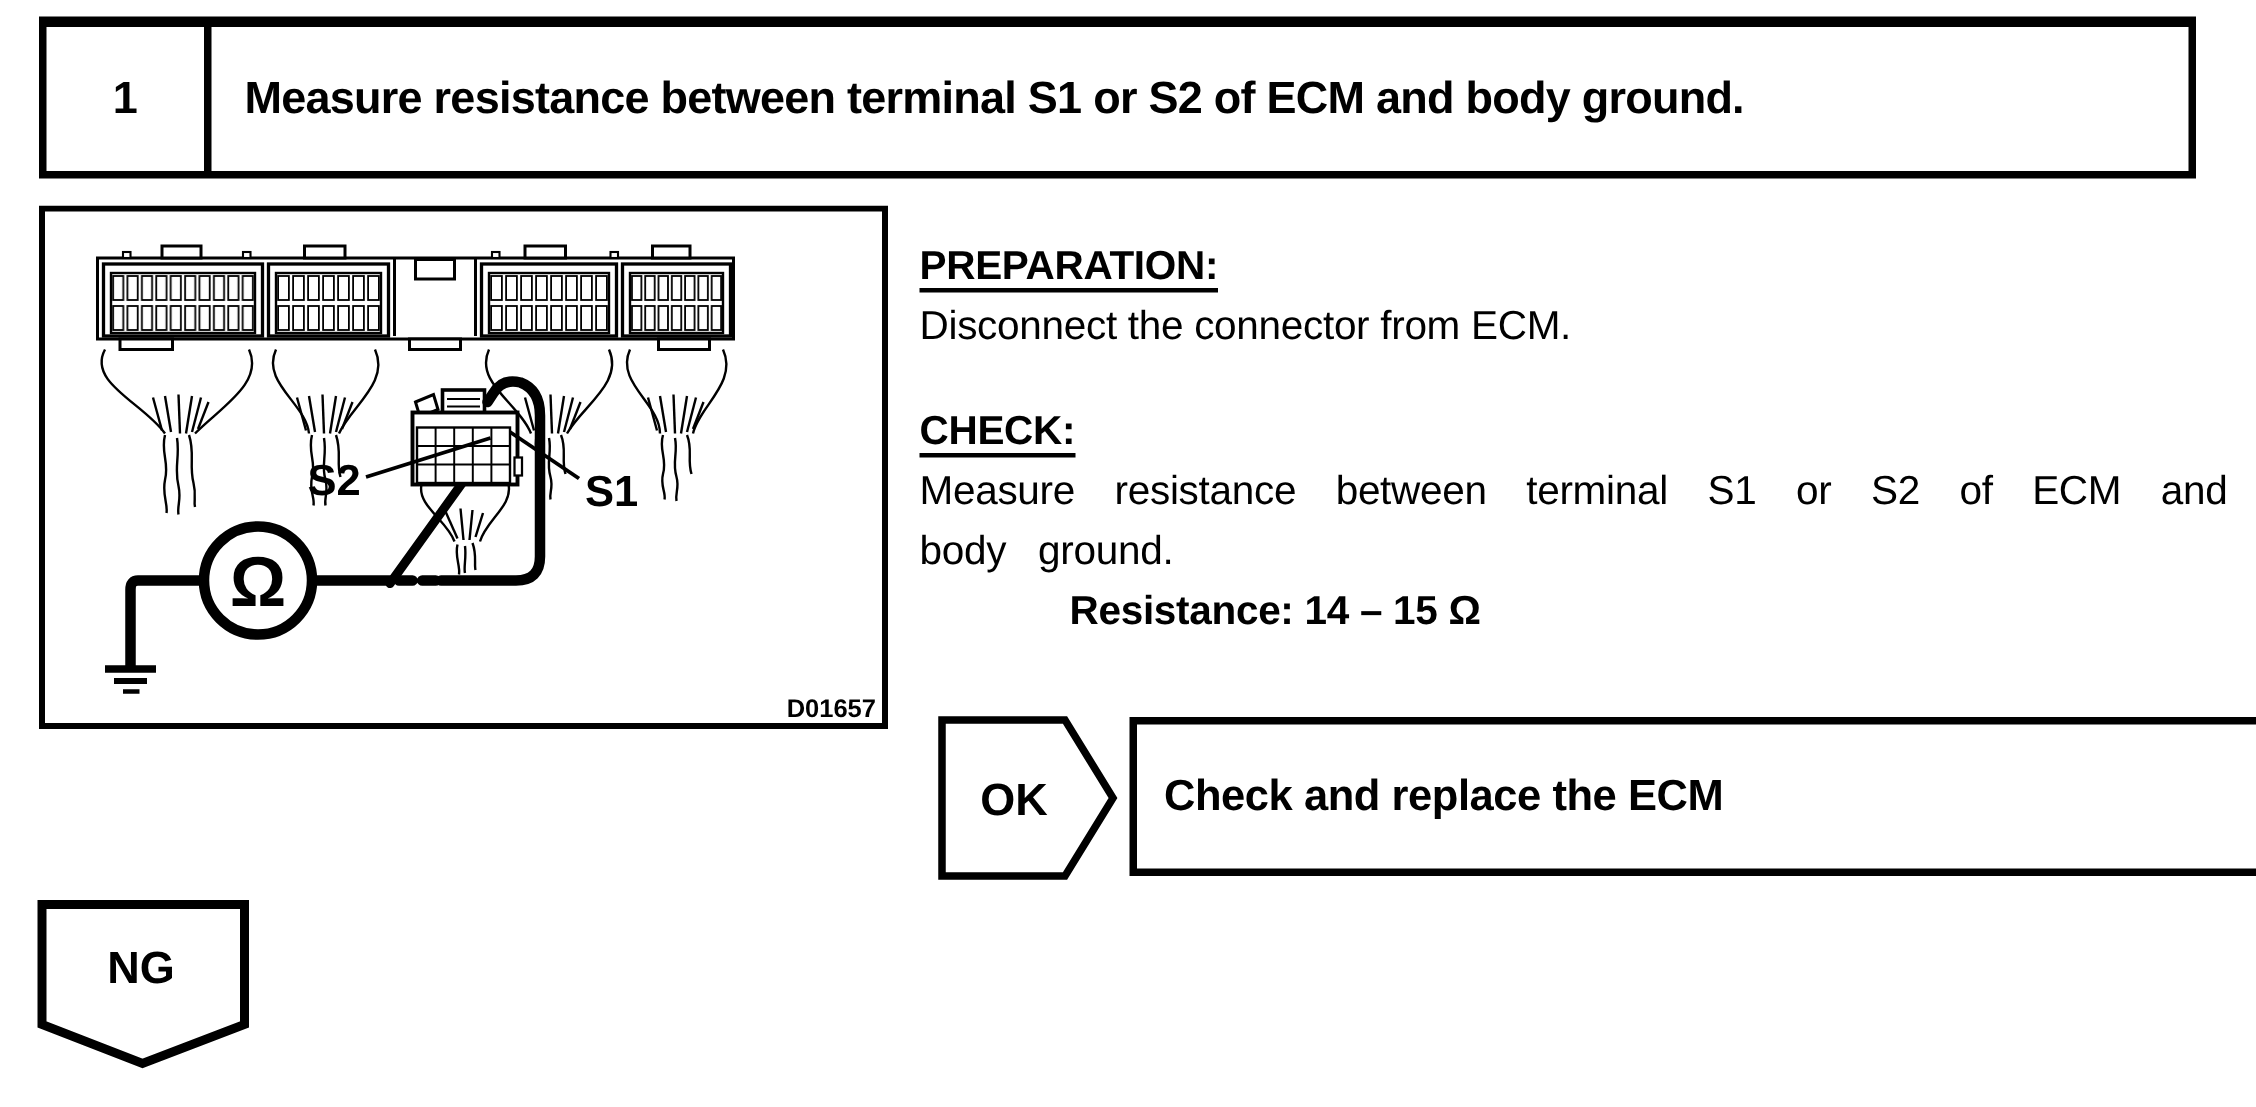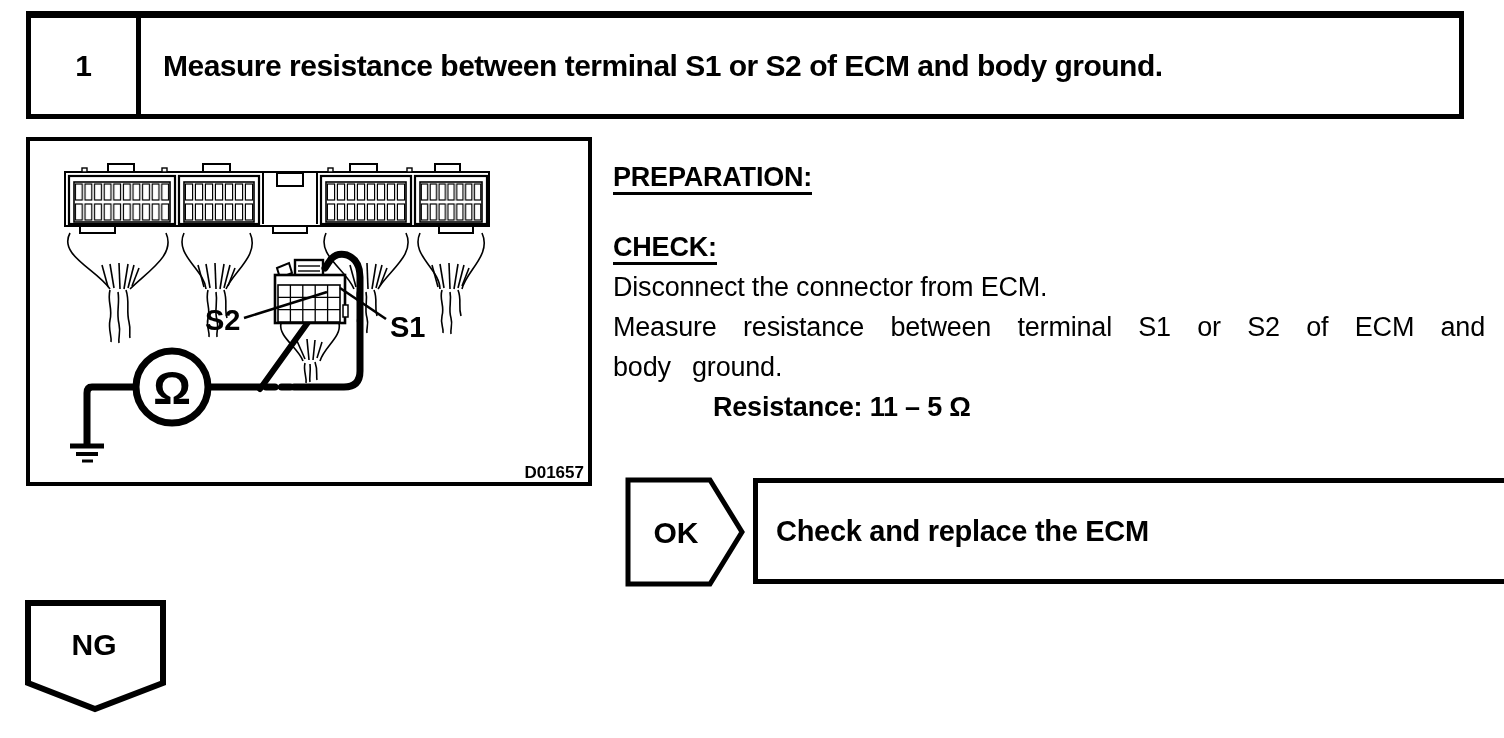--- a/index.html
+++ b/index.html
@@ -189,24 +189,24 @@
     <line x1="218" y1="181" x2="301" y2="155" stroke="#000" stroke-width="2.6"></line>
     <line x1="360" y1="182" x2="314" y2="151" stroke="#000" stroke-width="2.6"></line>
 
     <text x="179" y="193" font-size="29" font-weight="bold">S2</text>
     <text x="364" y="200" font-size="29" font-weight="bold">S1</text>
     <text x="558" y="341" text-anchor="end" font-size="17" font-weight="bold">D01657</text>
   </svg>
 
   <div id="instructions" class="abs">
     <div class="ln"><span class="uh">PREPARATION:</span></div>
+    <div class="ln">Disconnect the connector from ECM.</div>
     <div class="ln"><span class="uh">CHECK:</span></div>
-    <div class="ln">Disconnect the connector from ECM.</div>
     <div class="ln" id="check-text">Measure resistance between terminal S1 or S2 of ECM and body ground.</div>
-    <div class="ln" id="ok-spec">Resistance: 11 – 5 Ω</div>
+    <div class="ln" id="ok-spec">Resistance: 14 – 15 Ω</div>
   </div>
 
   <svg class="abs" style="left:620px;top:472px" width="130" height="120" viewBox="0 0 130 120">
     <polygon points="8,8 90,8 122,60 90,112 8,112" fill="#fff" stroke="#000" stroke-width="5"></polygon>
     <text x="56" y="71" text-anchor="middle" font-size="30" font-weight="bold">OK</text>
   </svg>
 
   <div id="result-box" class="abs">
     <span>Check and replace the ECM</span>
   </div>

